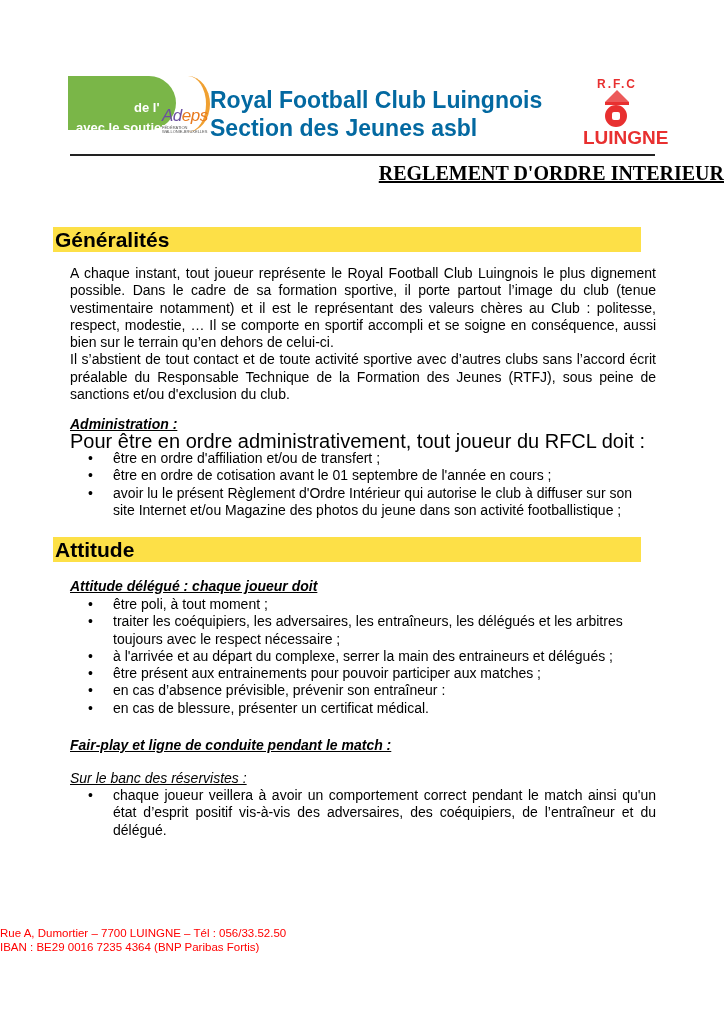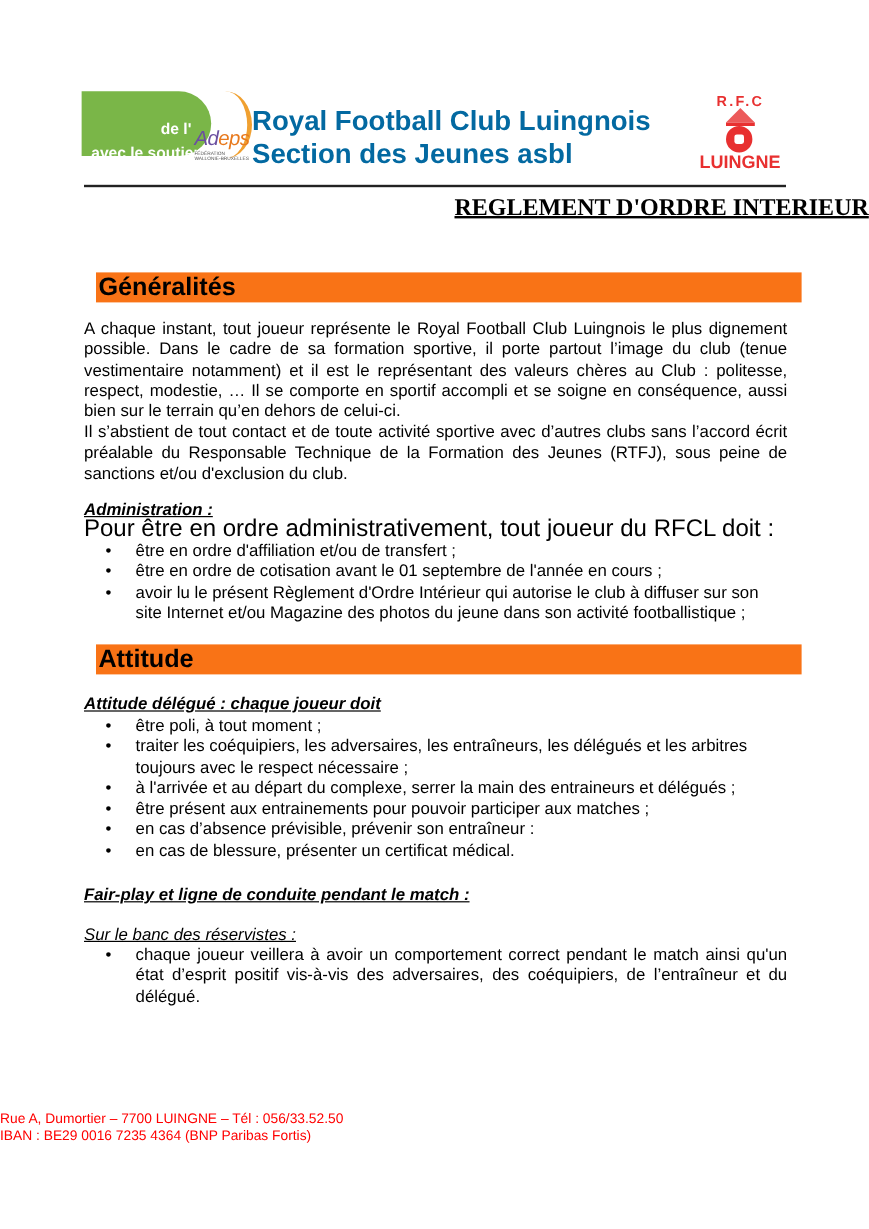--- a/index.html
+++ b/index.html
@@ -16,27 +16,27 @@
     .adeps-sub { position: absolute; left: 94px; top: 50px; font-size: 4px; color: #555; line-height: 4px; }
 
     .club-title { position: absolute; left: 210px; top: 86px; width: 370px; text-align: left; color: #0369a1; font-weight: bold; font-size: 23px; line-height: 28px; }
 
     .rfc-logo { position: absolute; left: 583px; top: 77px; width: 66px; height: 66px; }
     .rfc-letters { position: absolute; left: 6px; top: 0; width: 56px; text-align: center; color: #e83030; font-weight: bold; font-size: 12px; letter-spacing: 2px; }
     .rfc-crown { position: absolute; left: 22px; top: 13px; width: 24px; height: 12px; border-bottom: 3px solid #e83030; }
     .rfc-crown:before { content: ""; position: absolute; left: 0; bottom: 0; width: 0; height: 0; border-left: 12px solid transparent; border-right: 12px solid transparent; border-bottom: 12px solid #ec5a5a; }
     .rfc-ball { position: absolute; left: 22px; top: 28px; width: 22px; height: 22px; border-radius: 50%; background: #e83030; border: 2px solid #e83030; box-sizing: border-box; }
     .rfc-ball:after { content: ""; position: absolute; left: 5px; top: 5px; width: 8px; height: 8px; background: #fff; border-radius: 2px; }
-    .rfc-name { position: absolute; left: 0; top: 50px; width: 66px; text-align: center; color: #e83030; font-weight: bold; font-size: 15px; }
+    .rfc-name { position: absolute; left: 0; top: 50px; width: 66px; text-align: center; color: #e83030; font-weight: bold; font-size: 19px; }
 
     .header-rule { position: absolute; left: 70px; top: 154px; width: 585px; height: 2px; background: #222; }
 
     .doc-title { position: absolute; left: 0; top: 162px; width: 724px; text-align: right; font-family: "Liberation Serif", serif; font-weight: bold; font-size: 20px; text-decoration: underline; }
 
-    .section-bar { position: absolute; left: 80px; width: 588px; height: 25px; background: #f97316; }
+    .section-bar { position: absolute; left: 53px; width: 588px; height: 25px; background: #fde047; }
     .section-bar span { position: absolute; left: 2px; top: 0; font-weight: bold; font-size: 21px; line-height: 25px; }
 
     .para { position: absolute; left: 70px; width: 586px; font-size: 14px; line-height: 17.3px; text-align: justify; }
     .para p { margin: 0; }
     .subhead { position: absolute; left: 70px; font-size: 14px; font-weight: bold; font-style: italic; text-decoration: underline; line-height: 17px; }
     .subhead.light { font-weight: normal; font-style: italic; }
     .plain { position: absolute; left: 70px; font-size: 20px; line-height: 17px; }
 
     ul.bullets { position: absolute; left: 70px; width: 586px; margin: 0; padding: 0; list-style: none; font-size: 14px; line-height: 17.3px; }
     ul.bullets li { position: relative; padding-left: 43px; }

